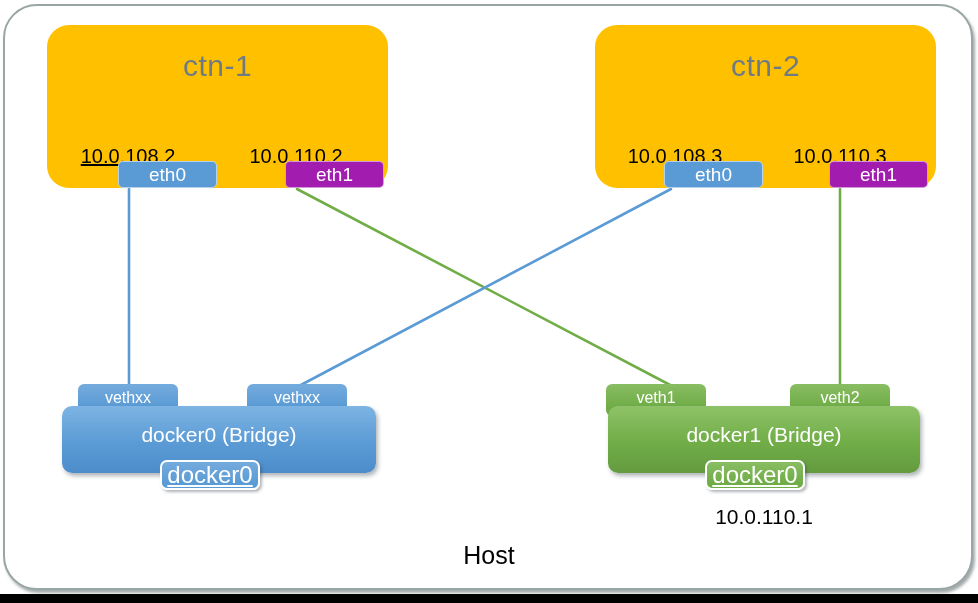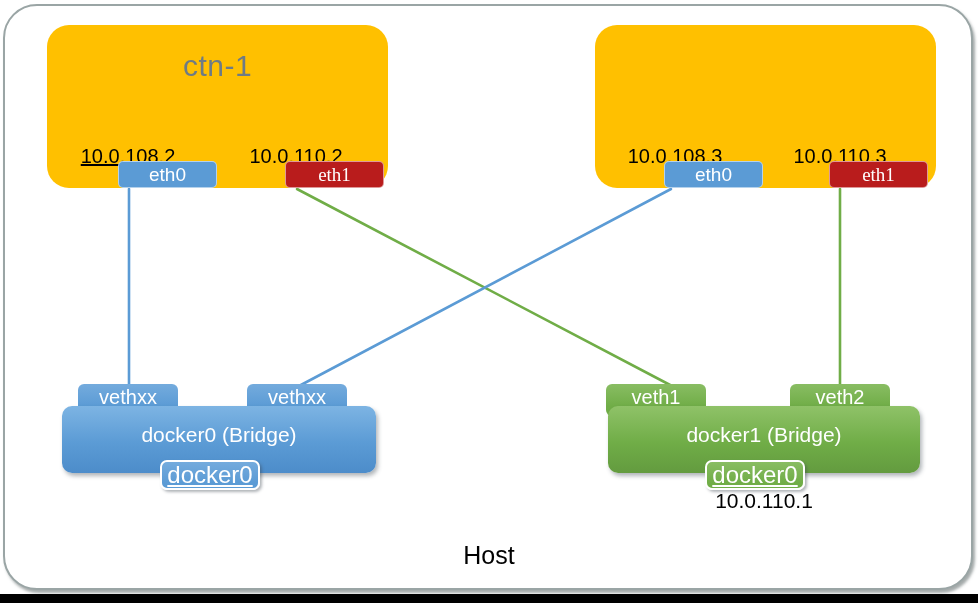--- a/index.html
+++ b/index.html
@@ -41,27 +41,27 @@
     font-size:20px; color:#000000;
   }
   .if-tab {
     position:absolute; top:136px; width:99px; height:27px;
     border-radius:5px; text-align:center; line-height:26px;
     font-size:19px; color:#ffffff;
     border:1px solid rgba(255,255,255,0.55);
     margin-left:39px;
   }
   .if-blue  { background:#5B9BD5; }
-  .if-green { background:#b91c1c;font-family:Liberation Serif, serif; }
+  .if-green { background:#a21caf; }
 
   
   .port-tab {
     position:absolute; top:384px; width:100px; height:32px;
     border-radius:6px; z-index:2;
-    text-align:center; line-height:27px; font-size:20px; color:#ffffff;
+    text-align:center; line-height:27px; font-size:16px; color:#ffffff;
   }
   .port-blue  { background:linear-gradient(180deg,#74abdd 0%, #5B9BD5 70%); }
   .port-green { background:linear-gradient(180deg,#89bd63 0%, #70AD47 70%); }
 
   
   .bridge {
     position:absolute; top:406px; height:67px; border-radius:10px; z-index:3;
     color:#ffffff; text-align:center;
   }
   #bridge0 {
@@ -85,21 +85,21 @@
     text-decoration:underline;
   }
   .tag-blue  { background:linear-gradient(180deg,#74abdd 0%, #5B9BD5 80%); left:160px; }
   .tag-green { background:linear-gradient(180deg,#89bd63 0%, #70AD47 80%); left:705px; }
 
   .bridge-ip {
     position:absolute; top:489px; width:220px; text-align:center;
     font-size:21px; color:#000000; z-index:3;
   }
   #bridge0-ip { left:109px; }
-  #bridge1-ip { left:654px; }
+  #bridge1-ip { left:654px;margin-top:16px; }
 
   .host-label {
     position:absolute; top:541px; left:0; width:978px; text-align:center;
     font-size:25px; color:#000000; z-index:3;
   }
 </style>
 </head>
 <body>
 
 <div class="stage">
@@ -116,20 +116,21 @@
 
   <div class="container-box" id="ctn1">
     <div class="container-title">ctn-1</div>
     <div class="ip-label" style="left:11px;text-decoration:underline;">10.0.108.2</div>
     <div class="ip-label" style="left:179px;">10.0.110.2</div>
     <div class="if-tab if-blue" style="left:32px;">eth0</div>
     <div class="if-tab if-green" style="left:199px;">eth1</div>
   </div>
 
   <div class="container-box" id="ctn2">
+    <div class="container-title">ctn-2</div>
     <div class="ip-label" style="left:10px;">10.0.108.3</div>
     <div class="ip-label" style="left:175px;">10.0.110.3</div>
     <div class="if-tab if-blue" style="left:30px;">eth0</div>
     <div class="if-tab if-green" style="left:195px;">eth1</div>
   </div>
 
   <div class="port-tab port-blue" style="left:78px;">vethxx</div>
   <div class="port-tab port-blue" style="left:247px;">vethxx</div>
 
   <div class="port-tab port-green" style="left:606px;">veth1</div>

